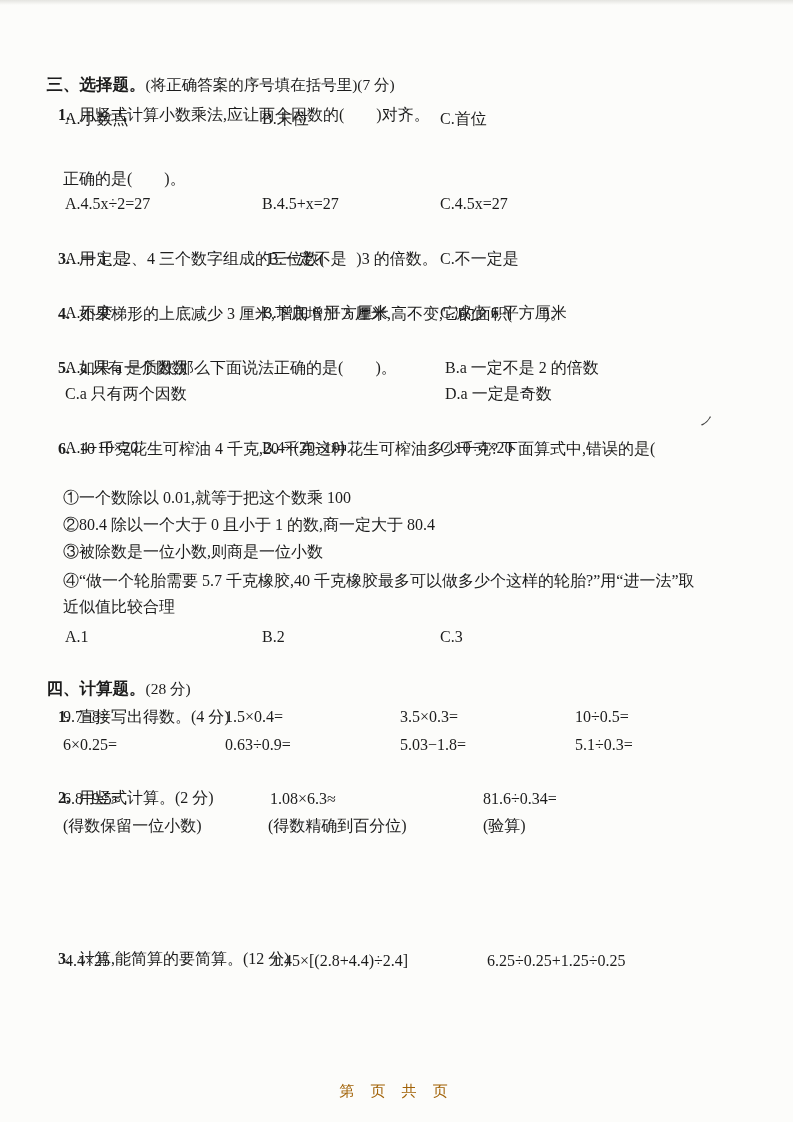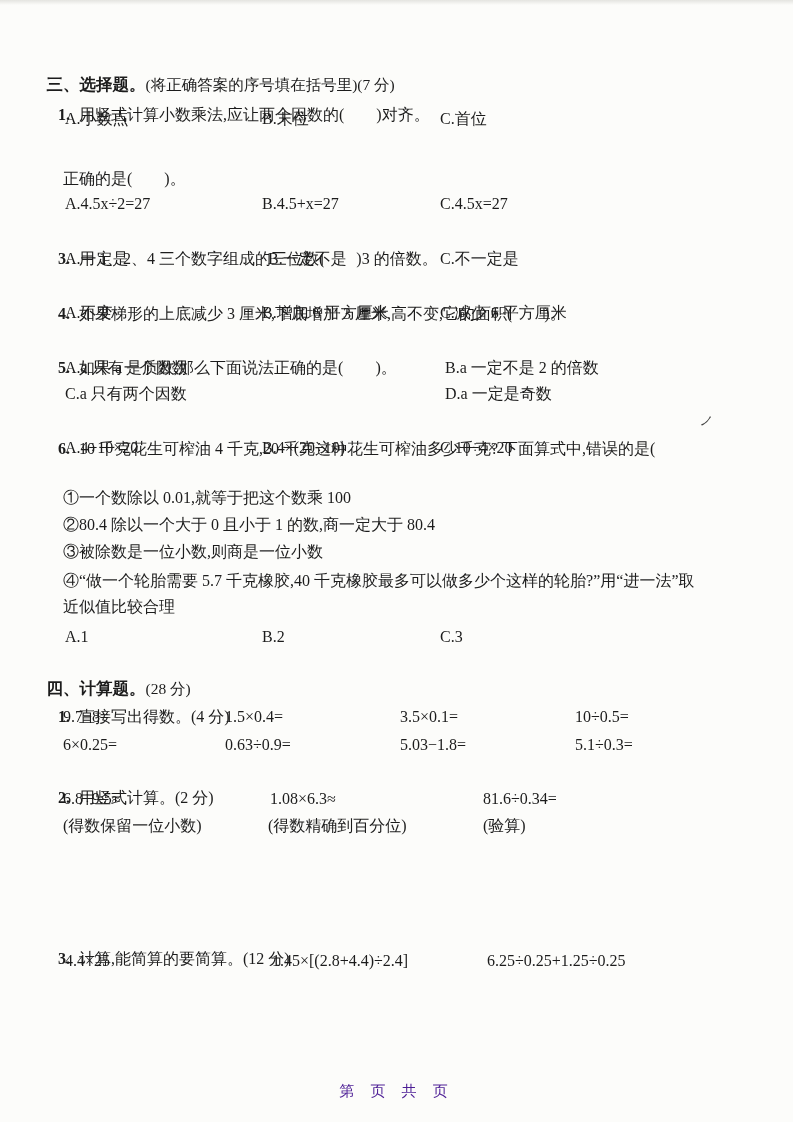--- a/index.html
+++ b/index.html
@@ -17,21 +17,21 @@
   .heading{font-size:16.5px;}
   .hbold{font-weight:bold;}
   .hnote{font-weight:normal;font-size:15.5px;}
   .qnum{font-weight:bold;display:inline-block;min-width:21px;}
   .subhead .qtext{font-weight:normal;text-align:right;}
   .opt{position:absolute;top:0;white-space:pre;}
   .stray{position:absolute;font-size:13px;color:#444;transform:rotate(8deg);}
   .footer{
     position:absolute;top:1082px;left:0;width:100%;
     text-align:center;font-size:15px;letter-spacing:6px;
-    font-family:"Liberation Sans","DejaVu Sans",sans-serif;color:#4c1d95;
+    font-family:"Liberation Sans","DejaVu Sans",sans-serif;color:#a16207;
   }
 </style>
 </head>
 <body>
 
 <div class="page">
   <div class="scan-edge"></div>
 
   <div class="row heading" style="top:46px;left:30px">
     <span class="hbold">三、选择题。</span><span class="hnote">(将正确答案的序号填在括号里)(7 分)</span>
@@ -107,21 +107,21 @@
   <div class="row heading" style="top:650px;left:30px">
     <span class="hbold">四、计算题。</span><span class="hnote">(28 分)</span>
   </div>
 
   <div class="row subhead" style="top:678px;left:42px">
     <span class="qnum">1.</span><span class="qtext">直接写出得数。(4 分)</span>
   </div>
   <div class="row" style="top:704px">
     <span class="opt" style="left:63px">9.7−8=</span>
     <span class="opt" style="left:225px">1.5×0.4=</span>
-    <span class="opt" style="left:400px">3.5×0.1=</span>
+    <span class="opt" style="left:400px">3.5×0.3=</span>
     <span class="opt" style="left:575px">10÷0.5=</span>
   </div>
   <div class="row" style="top:732px">
     <span class="opt" style="left:63px">6×0.25=</span>
     <span class="opt" style="left:225px">0.63÷0.9=</span>
     <span class="opt" style="left:400px">5.03−1.8=</span>
     <span class="opt" style="left:575px">5.1÷0.3=</span>
   </div>
 
   <div class="row subhead" style="top:759px;left:42px">

